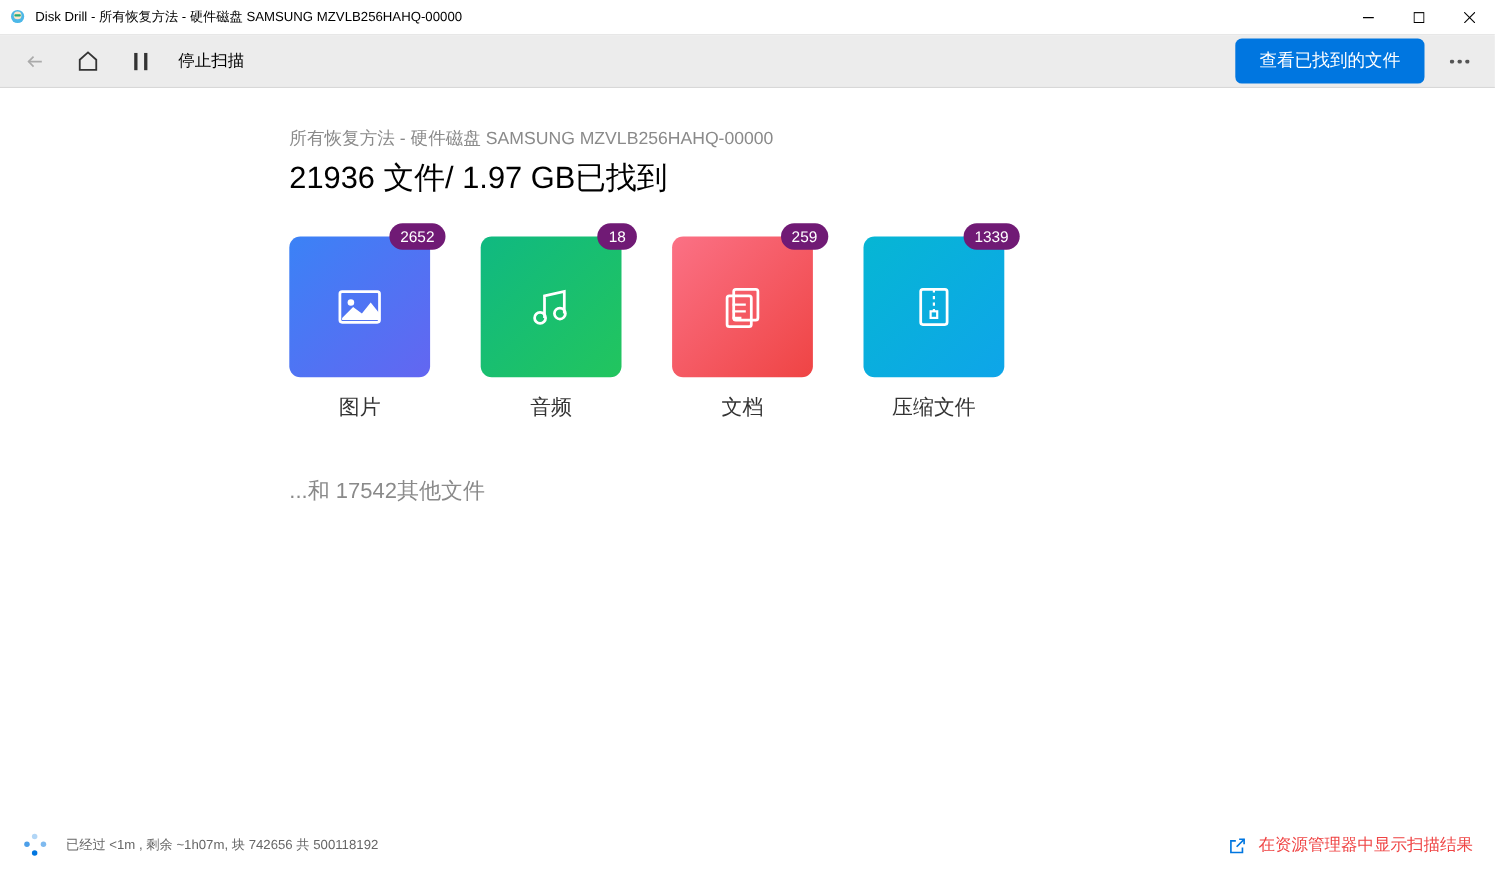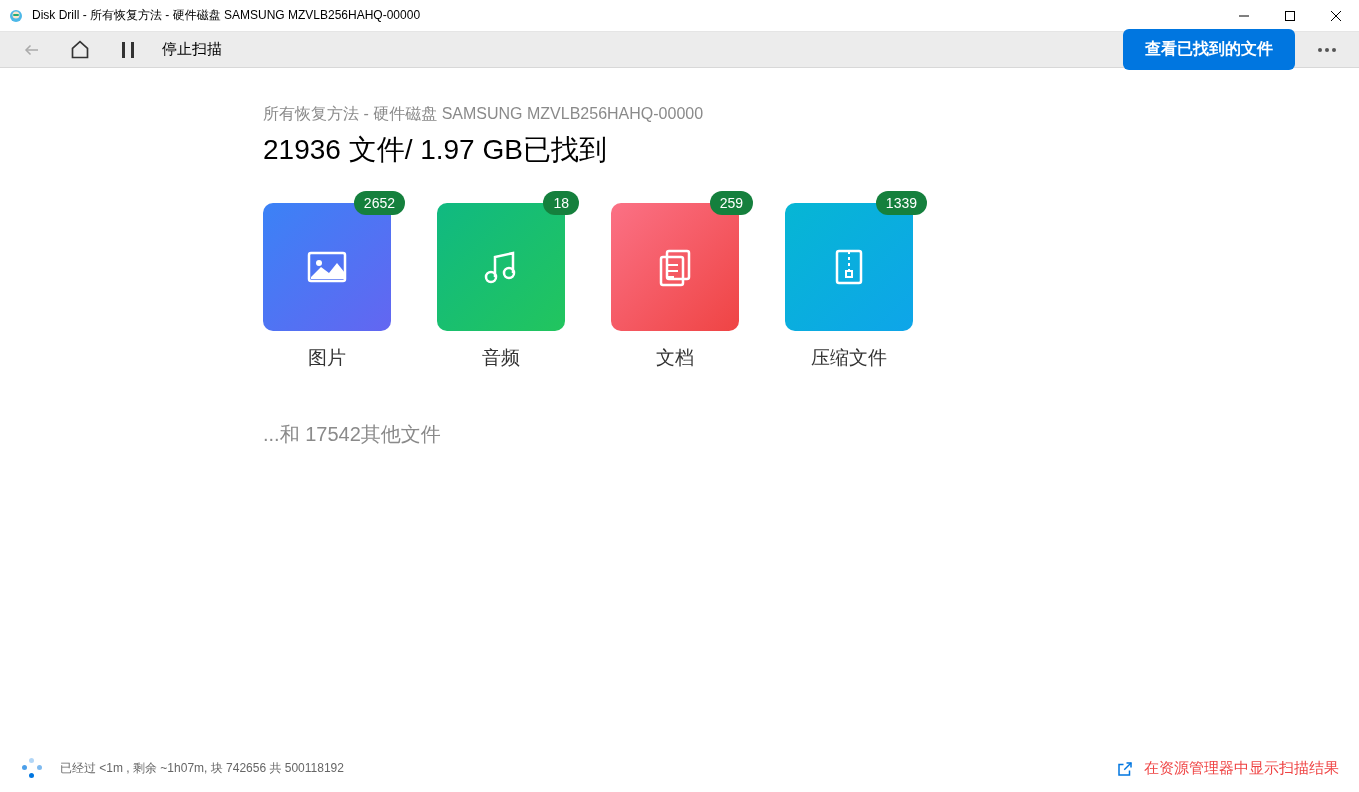--- a/index.html
+++ b/index.html
@@ -20,21 +20,21 @@
     
     .title-bar {
       height: 32px;
       background: #ffffff;
       display: flex;
       align-items: center;
       border-bottom: 1px solid #e5e5e5;
     }
     .title-bar-left {
       display: flex;
-      align-items: flex-end;
+      align-items: flex-start;
       padding-left: 8px;
       flex: 1;
     }
     .app-icon {
       width: 16px;
       height: 16px;
       margin-right: 8px;
     }
     .title-text {
       font-size: 12px;
@@ -47,21 +47,21 @@
       width: 46px;
       height: 32px;
       display: flex;
       align-items: center;
       justify-content: center;
       cursor: pointer;
     }
     
     
     .toolbar {
-      height: 36px;
+      height: 48px;
       background: #ececec;
       display: flex;
       align-items: center;
       padding: 0 12px;
       border-bottom: 1px solid #d8d8d8;
     }
     .toolbar-btn {
       width: 40px;
       height: 40px;
       display: flex;
@@ -86,21 +86,20 @@
     }
     .primary-btn {
       background: #0076e0;
       color: #fff;
       padding: 10px 22px;
       border-radius: 6px;
       font-size: 16px;
       cursor: pointer;
       border: none;
       margin-right: 12px;
-      font-weight: bold;
     }
     .more-btn {
       width: 40px;
       height: 40px;
       display: flex;
       align-items: center;
       justify-content: center;
       cursor: pointer;
       border-radius: 4px;
       font-size: 18px;
@@ -145,21 +144,21 @@
     .card-images { background: linear-gradient(135deg, #3b82f6, #6366f1); }
     .card-video { background: linear-gradient(135deg, #fb923c, #f59e0b); }
     .card-audio { background: linear-gradient(135deg, #10b981, #22c55e); }
     .card-docs { background: linear-gradient(135deg, #fb7185, #ef4444); }
     .card-archive { background: linear-gradient(135deg, #06b6d4, #0ea5e9); }
     
     .badge {
       position: absolute;
       top: -12px;
       right: -14px;
-      background: #15803d;
+      background: #701a75;
       color: #fff;
       font-size: 14px;
       font-weight: 500;
       padding: 4px 10px;
       border-radius: 14px;
       min-width: 28px;
       text-align: center;
     }
     .card-label {
       text-align: center;

